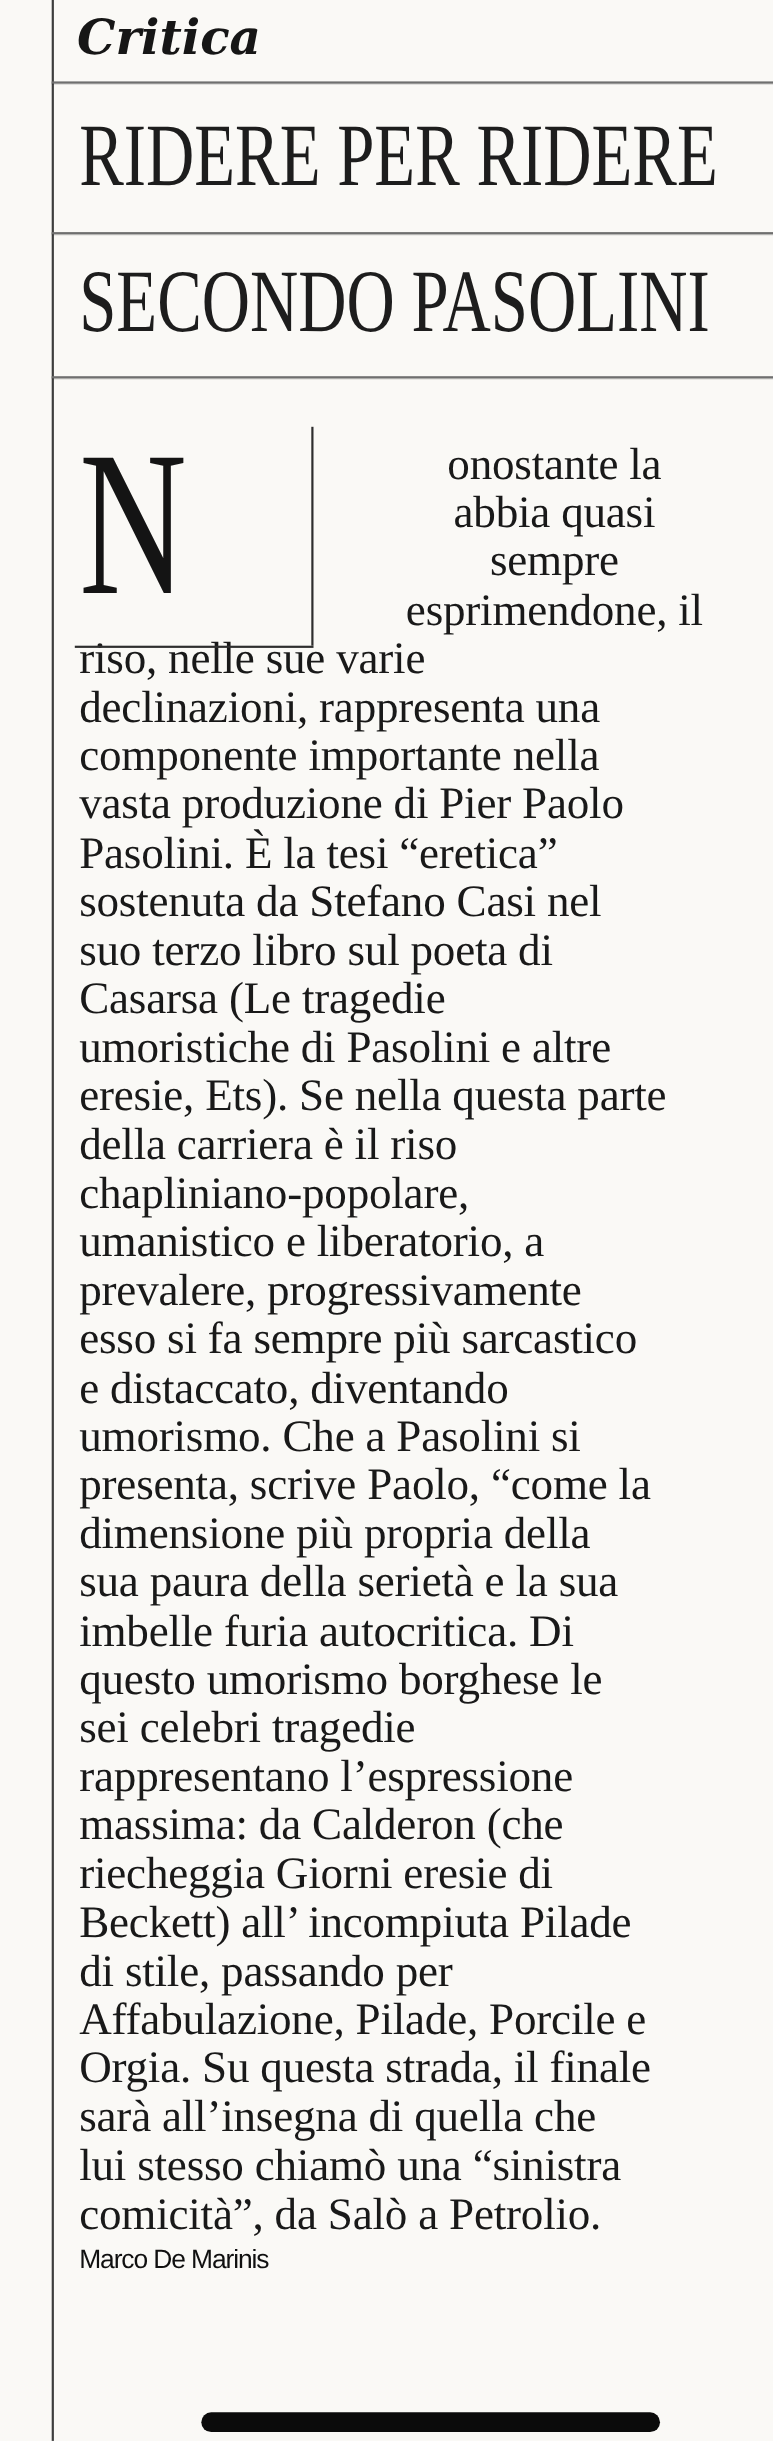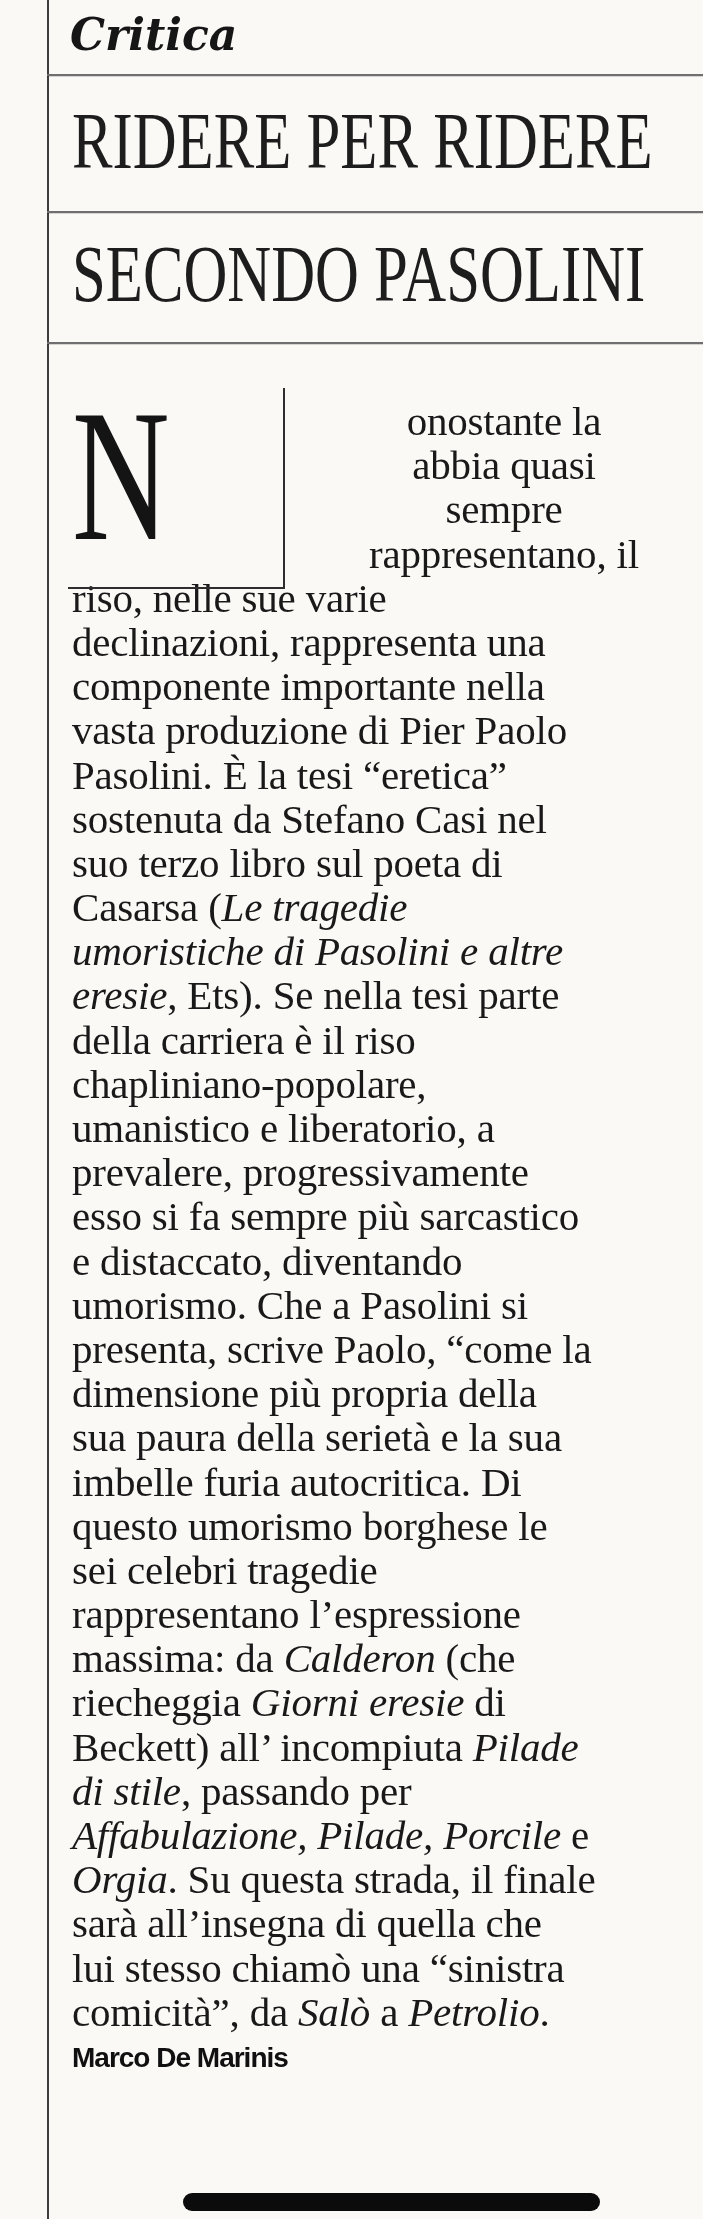--- a/index.html
+++ b/index.html
@@ -56,21 +56,21 @@
     position: absolute;
     left: 72px; top: 399px;
     width: 631px;
     font-size: 41px;
     line-height: 44.2px;
     letter-spacing: -0.2px;
     color: #191919;
   }
   .line { white-space: nowrap; height: 44.2px; }
   .line.wrap { padding-left: 233px; text-align: center; }
-  .line .it { font-style: italic; }
+  .line .it { }
   .dropcap {
     position: absolute;
     left: 0; top: -17px;
     font-size: 188px;
     line-height: 1;
     letter-spacing: 0;
     color: #141414;
     transform: scaleX(0.72);
     transform-origin: 0 0;
   }
@@ -82,22 +82,22 @@
   }
   .dc-hline {
     position: absolute;
     left: -4px; top: 188px;
     width: 217px; height: 2px;
     background: #2e2e2e;
   }
   .byline {
     margin-top: 7px;
     font-family: "Liberation Sans", sans-serif;
-    font-weight: bold;
-    font-size: 28px;
+    font-weight: normal;
+    font-size: 24px;
     line-height: 1.2;
     letter-spacing: -1px;
     color: #101010;
   }
   .bottom-bar {
     position: absolute;
     left: 183px; top: 2193px;
     width: 417px; height: 18px;
     border-radius: 9px;
     background: #0b0b0b;
@@ -123,31 +123,31 @@
 
   <div class="article">
     <div class="dropcap">N</div>
     <div class="dc-vline"></div>
     <div class="dc-hline"></div>
 
     <div>
         <div class="line wrap"><span>onostante la</span></div>
         <div class="line wrap"><span>abbia quasi</span></div>
         <div class="line wrap"><span>sempre</span></div>
-        <div class="line wrap"><span>rappresentano, il</span></div>
+        <div class="line wrap"><span>esprimendone, il</span></div>
         <div class="line"><span>riso, nelle sue varie</span></div>
         <div class="line"><span>declinazioni, rappresenta una</span></div>
         <div class="line"><span>componente importante nella</span></div>
         <div class="line"><span>vasta produzione di Pier Paolo</span></div>
         <div class="line"><span>Pasolini. È la tesi “eretica”</span></div>
         <div class="line"><span>sostenuta da Stefano Casi nel</span></div>
         <div class="line"><span>suo terzo libro sul poeta di</span></div>
         <div class="line"><span>Casarsa (</span><span class="it">Le tragedie</span></div>
         <div class="line"><span class="it">umoristiche di Pasolini e altre</span></div>
-        <div class="line"><span class="it">eresie</span><span>, Ets). Se nella tesi parte</span></div>
+        <div class="line"><span class="it">eresie</span><span>, Ets). Se nella questa parte</span></div>
         <div class="line"><span>della carriera è il riso</span></div>
         <div class="line"><span>chapliniano-popolare,</span></div>
         <div class="line"><span>umanistico e liberatorio, a</span></div>
         <div class="line"><span>prevalere, progressivamente</span></div>
         <div class="line"><span>esso si fa sempre più sarcastico</span></div>
         <div class="line"><span>e distaccato, diventando</span></div>
         <div class="line"><span>umorismo. Che a Pasolini si</span></div>
         <div class="line"><span>presenta, scrive Paolo, “come la</span></div>
         <div class="line"><span>dimensione più propria della</span></div>
         <div class="line"><span>sua paura della serietà e la sua</span></div>

